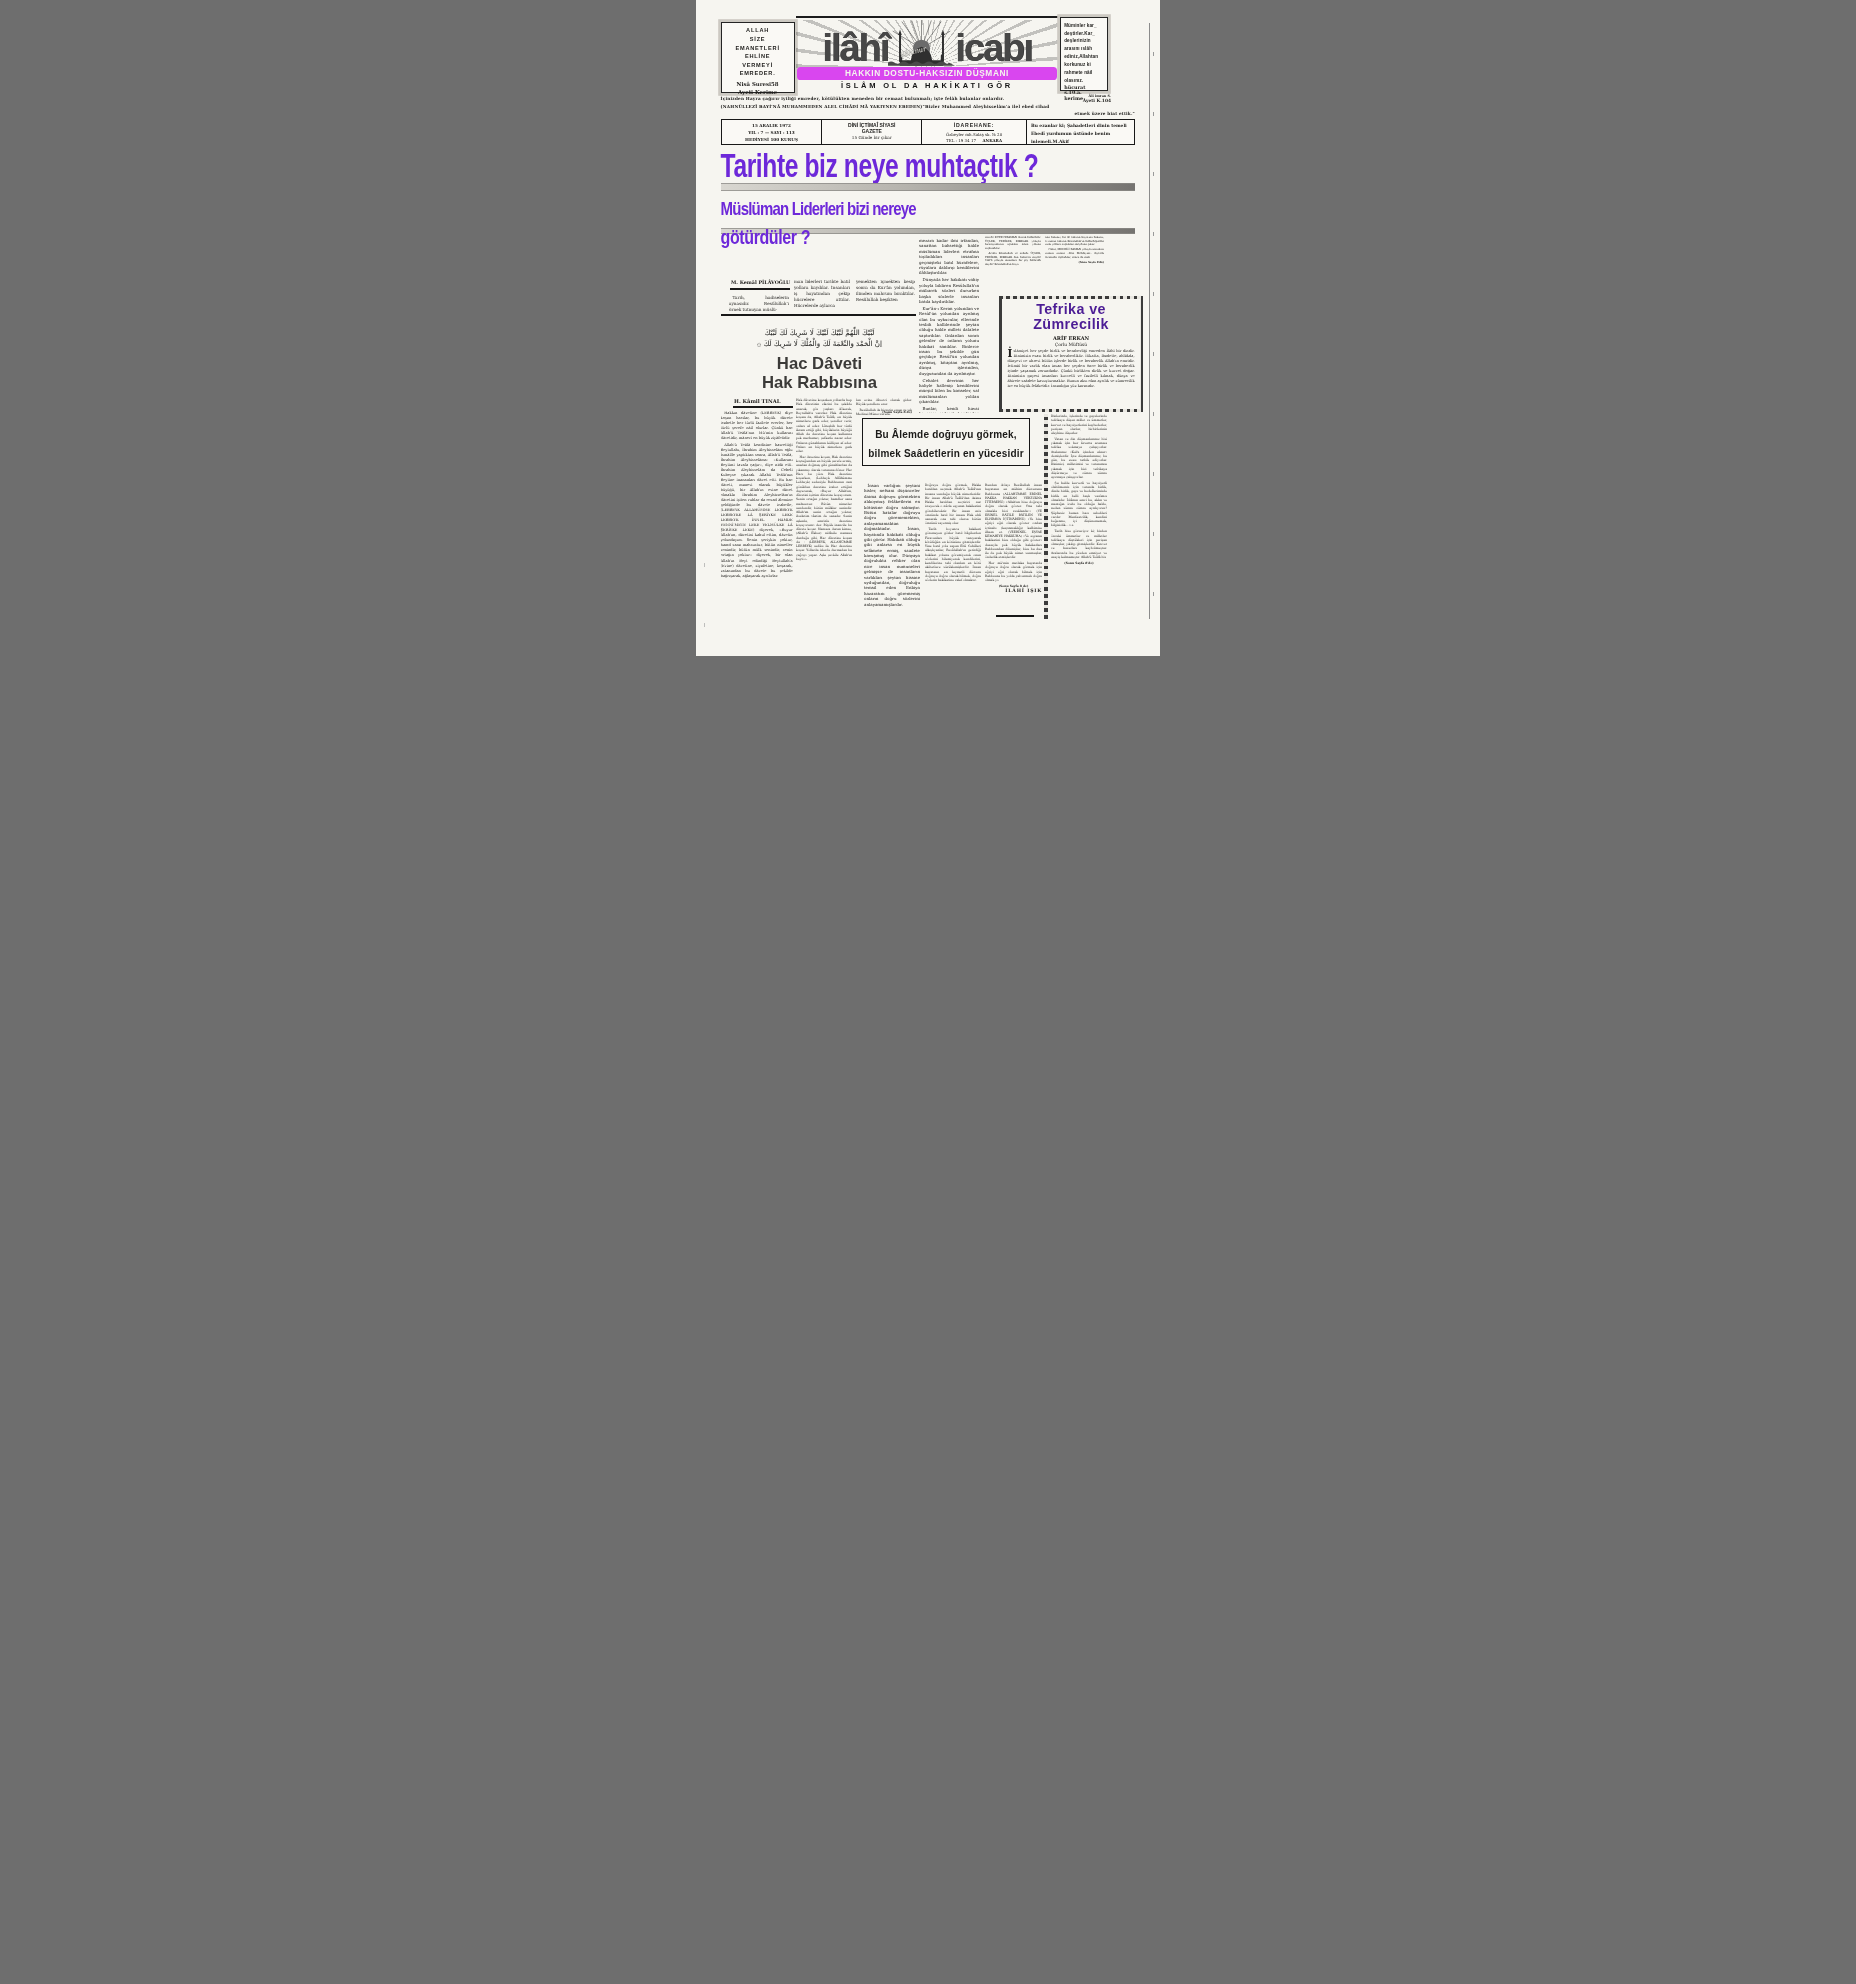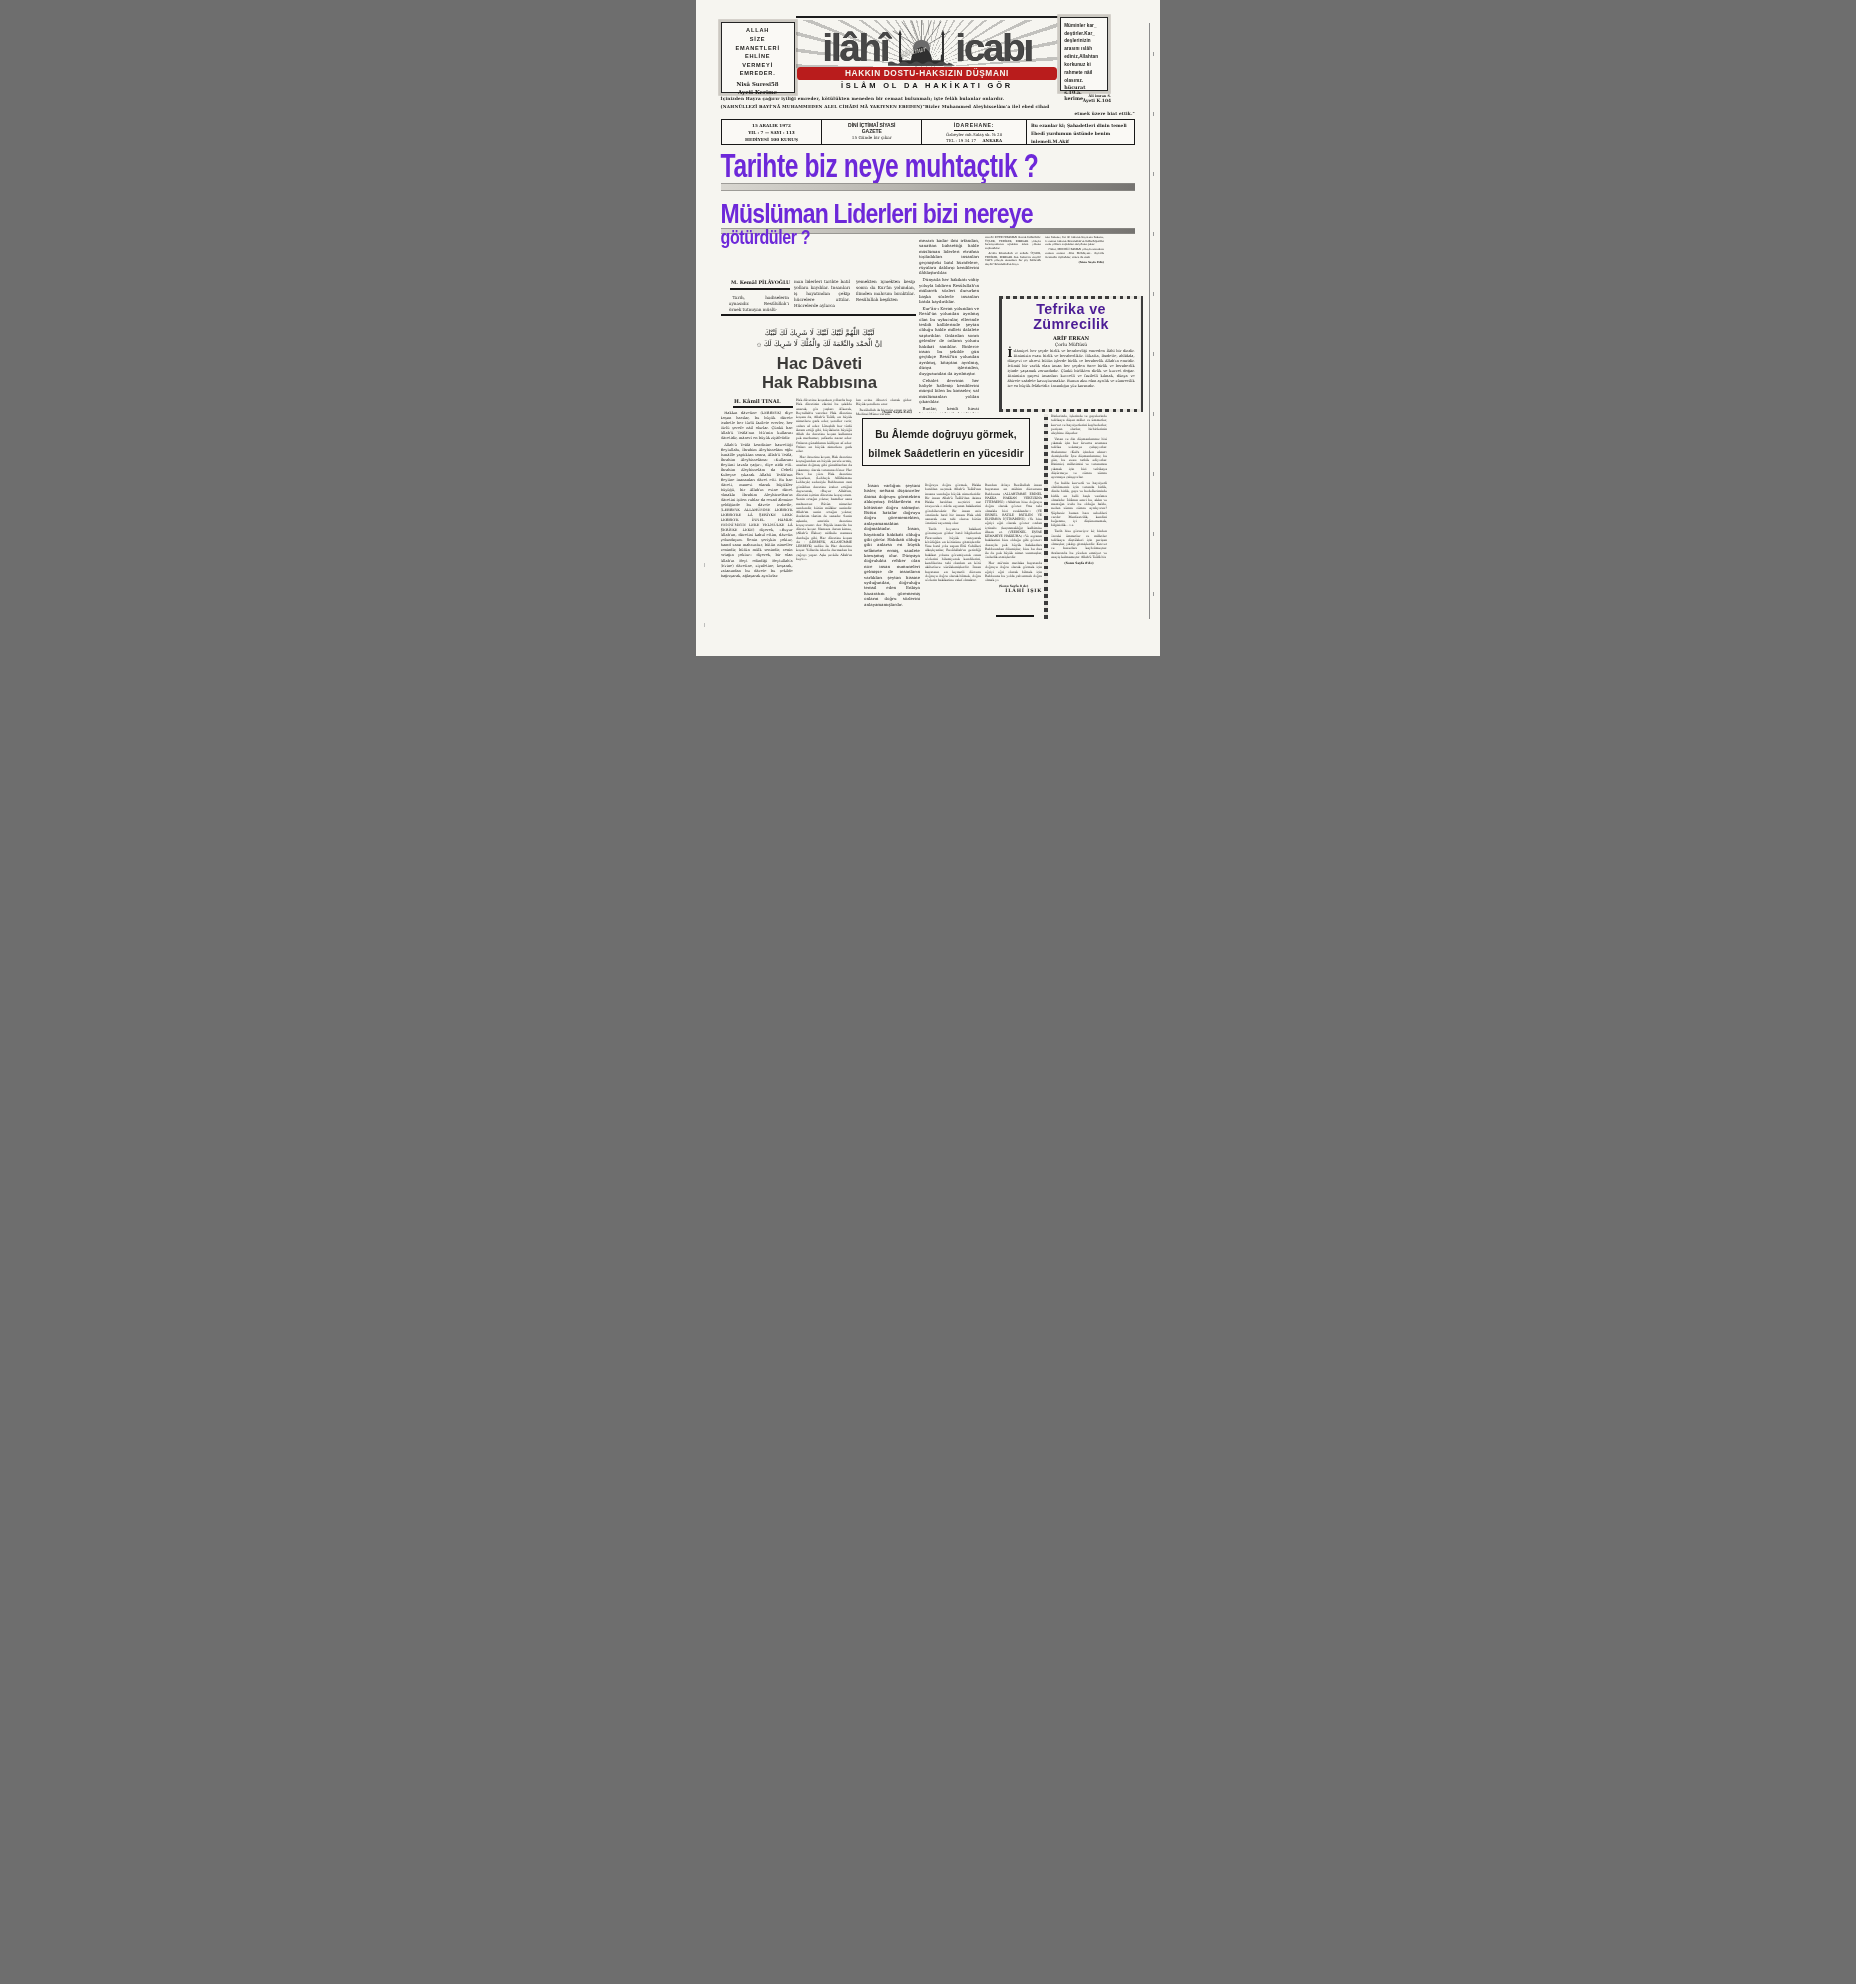--- a/index.html
+++ b/index.html
@@ -33,21 +33,21 @@
     font-family:"Liberation Sans",sans-serif; font-weight:800; font-size:38px;
     line-height:.92; letter-spacing:-2px; color:#474747;
     text-shadow:0.4px 0.4px 0 #2e2e2e;
   }
   .mosque { position:relative; width:67px; height:47px; flex:0 0 auto; }
   .mosque .script {
     position:absolute; left:12px; bottom:10.3px; color:#f2f1ea; font-style:italic;
     font-size:6.7px; transform:rotate(-14deg); font-family:"DejaVu Serif",serif; text-shadow:0 0 0.8px #222;
   }
   .band {
-    position:relative; margin:0.8px 0.8px 0; height:13.5px; background:#b91c1c; border-radius:3.6px;
+    position:relative; margin:0.8px 0.8px 0; height:13.5px; background:#d946ef; border-radius:3.6px;
     color:#f5f4ee; font-family:"Liberation Sans",sans-serif; font-weight:800;
     font-size:8.3px; letter-spacing:0.6px; line-height:13.5px; white-space:nowrap;
   }
   .slogan {
     margin-top:1.2px; font-family:"Liberation Sans",sans-serif; font-weight:900;
     font-size:7.5px; letter-spacing:2.8px; color:#141414; white-space:nowrap;
   }
 
   
   .verseline { font-size:4.2px; font-weight:bold; letter-spacing:0.2px; white-space:nowrap; }
@@ -208,21 +208,21 @@
       <div>Bu ezanlar ki; Şahadetleri dinin temeli</div>
       <div>Ebedî yurdumun üstünde benim inlemeli.M.Akif</div>
     </div>
   </div>
 
   <div class="abs bighead" style="left:24.6px; top:148px; font-size:24.6px;">
     <span class="stretch" style="transform:scaleY(1.32);">Tarihte biz neye muhtaçtık ?</span>
   </div>
   <div class="abs graybar" style="left:24.6px; top:183px; width:414px; height:8px;"></div>
 
-  <div class="abs bighead" style="left:24.6px; top:198px; font-size:23px; letter-spacing:-0.8px;text-align:center;">
+  <div class="abs bighead" style="left:24.6px; top:198px; font-size:15px; letter-spacing:-0.8px;text-align:center;">
     <span class="stretch" style="transform:scaleY(1.18);">Müslüman Liderleri bizi nereye</span>
   </div>
   <div class="abs graybar" style="left:24.6px; top:228px; width:414px; height:6px;"></div>
 
   <div class="abs bighead" style="left:24.6px; top:226px; font-size:16px;">
     <span class="stretch" style="transform:scaleY(1.25);">götürdüler ?</span>
   </div>
 
   <div class="abs col f10" style="left:223px; top:238px; width:60px; height:175px; overflow:hidden;">
     <p class="ni">mezara kadar ilmi irfandan, sanattan bahsettiği halde müslüman liderleri etrafına topladıkları insanları geçmişteki batıl hürafelere, rüyalara daldırıp kendilerini ilâhlaştırdılar.</p>

